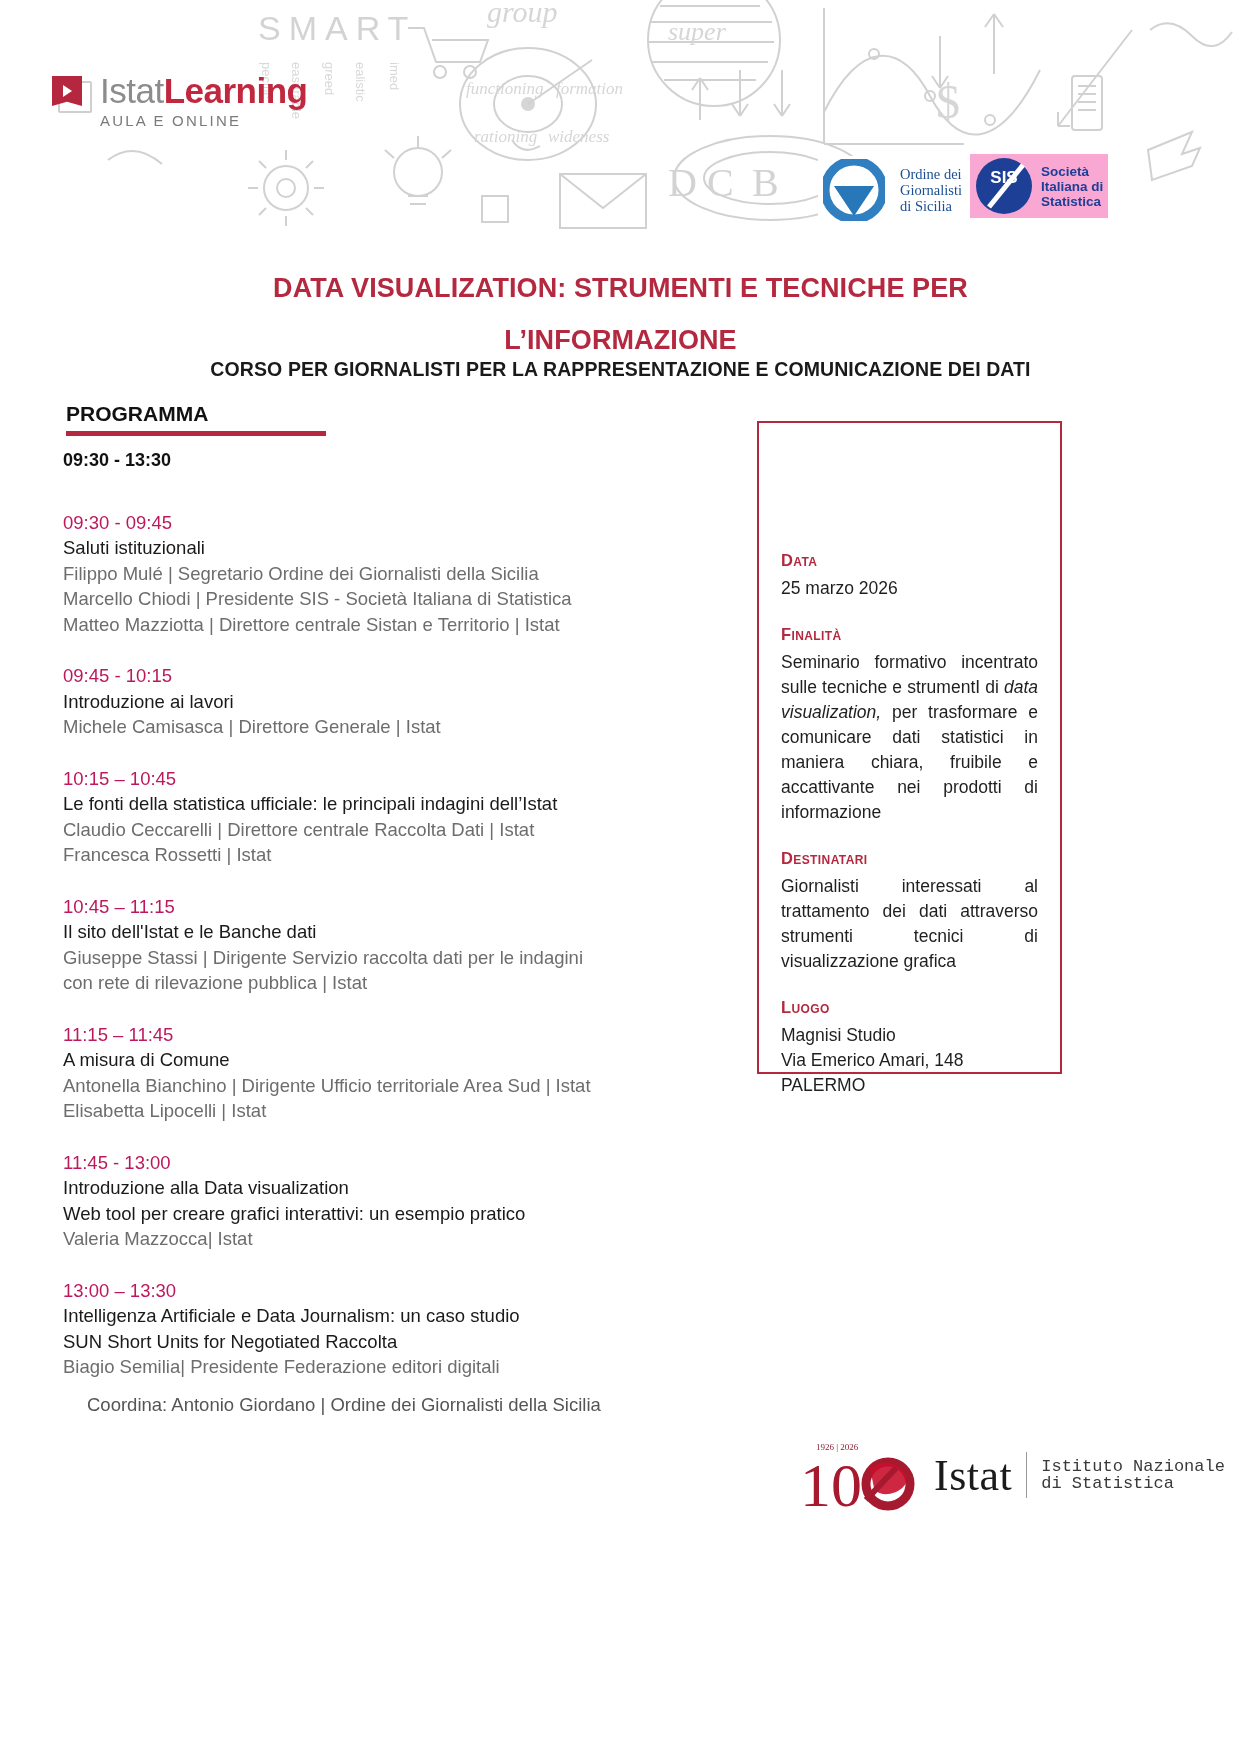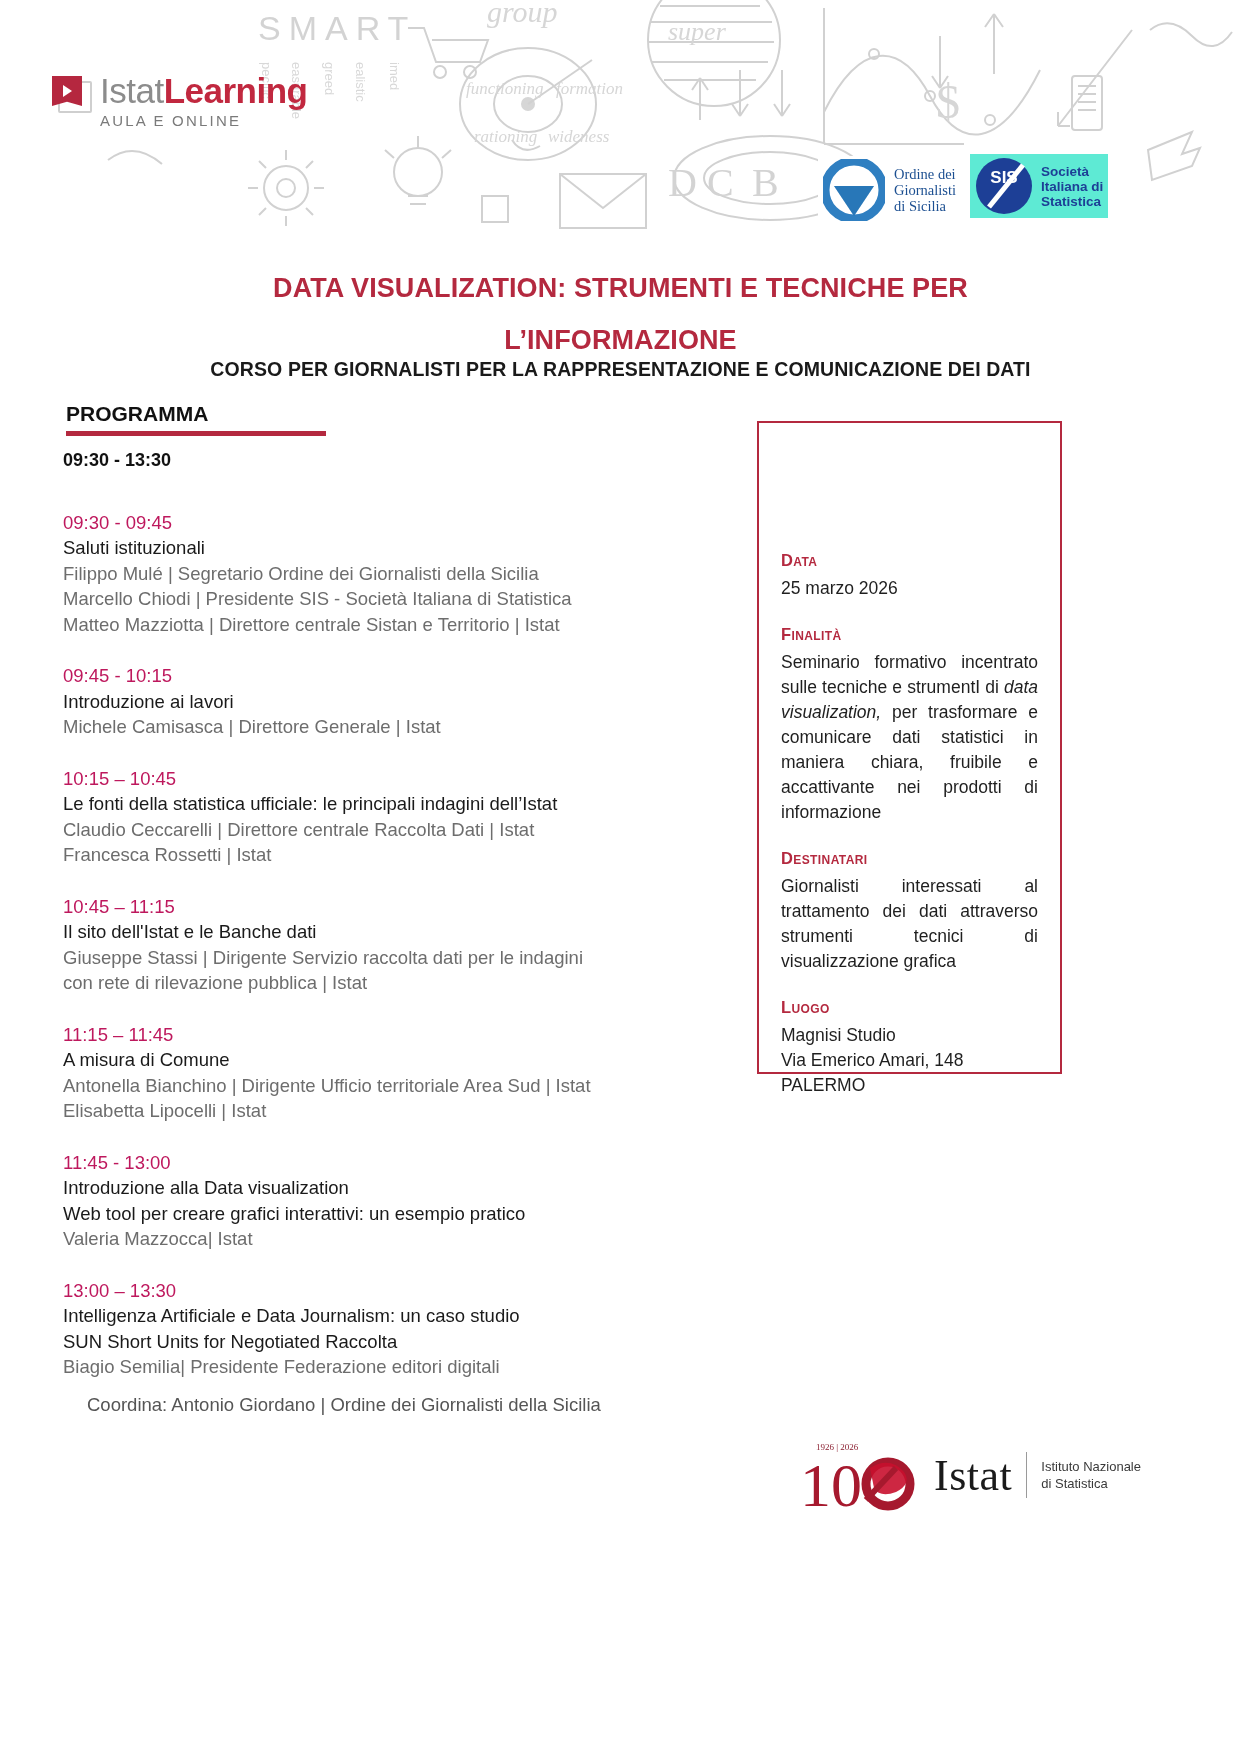--- a/index.html
+++ b/index.html
@@ -46,33 +46,33 @@
   .brand-line1{ font-size:35px; line-height:38px; letter-spacing:-0.5px; }
   .brand-line1 .b-istat{ color:#8c8c8c; font-weight:400; }
   .brand-line1 .b-learning{ color:#c1283f; font-weight:700; }
   .brand-line2{
     font-size:15px; letter-spacing:2.2px; color:#7a7a7a;
     margin-top:2px; font-weight:400;
   }
 
   .logo-ordine{
     position:absolute; left:818px; top:156px;
-    display:flex; align-items:center; gap:9px;
+    display:flex; align-items:center; gap:15px;
     background:#ffffff; padding:3px 5px;
   }
   .ordine-mark{ width:62px; height:62px; position:relative; }
   .ordine-text{
     font-family:"Liberation Serif", serif;
     font-size:14.5px; line-height:16px; color:#1c4f91;
   }
 
   .logo-sis{
     position:absolute; left:970px; top:154px;
     display:flex; align-items:center; gap:8px;
-    background:#5eead4; padding:3px 5px;
+    background:#f9a8d4; padding:3px 5px;
   }
   .sis-mark{ width:58px; height:58px; position:relative; }
   .sis-text{
     font-size:13.5px; line-height:15px; color:#1d3f96; font-weight:700;
   }
 
   
   .title-wrap{
     position:absolute; left:0; top:262px; width:1241px; text-align:center;
   }
@@ -135,22 +135,22 @@
     position:absolute; left:800px; top:1438px;
     display:flex; align-items:center; gap:14px;
   }
   .cent-mark{ width:120px; height:74px; position:relative; }
   .istat-word{
     font-family:"Liberation Serif", serif;
     font-size:44px; color:#1a1a1a; letter-spacing:0.5px;
   }
   .istat-div{ width:1px; height:46px; background:#9a9a9a; }
   .istat-sub{
-    font-size:13px; line-height:17px; color:#3a3a3a;
-    font-family:Liberation Sans, sans-serif;
+    font-size:17px; line-height:17px; color:#3a3a3a;
+    font-family:Liberation Mono, monospace;
   }
 </style>
 </head>
 <body>
 
 <div class="header-band">
   <svg class="sketch-svg" viewBox="0 0 1241 236" xmlns="http://www.w3.org/2000/svg">
     <g stroke="#c9c9c9" stroke-width="2" fill="none" opacity="0.85">
 
       <text x="258" y="40" font-family="Liberation Sans, sans-serif" font-size="34" fill="#cccccc" stroke="none" letter-spacing="8">SMART</text>

